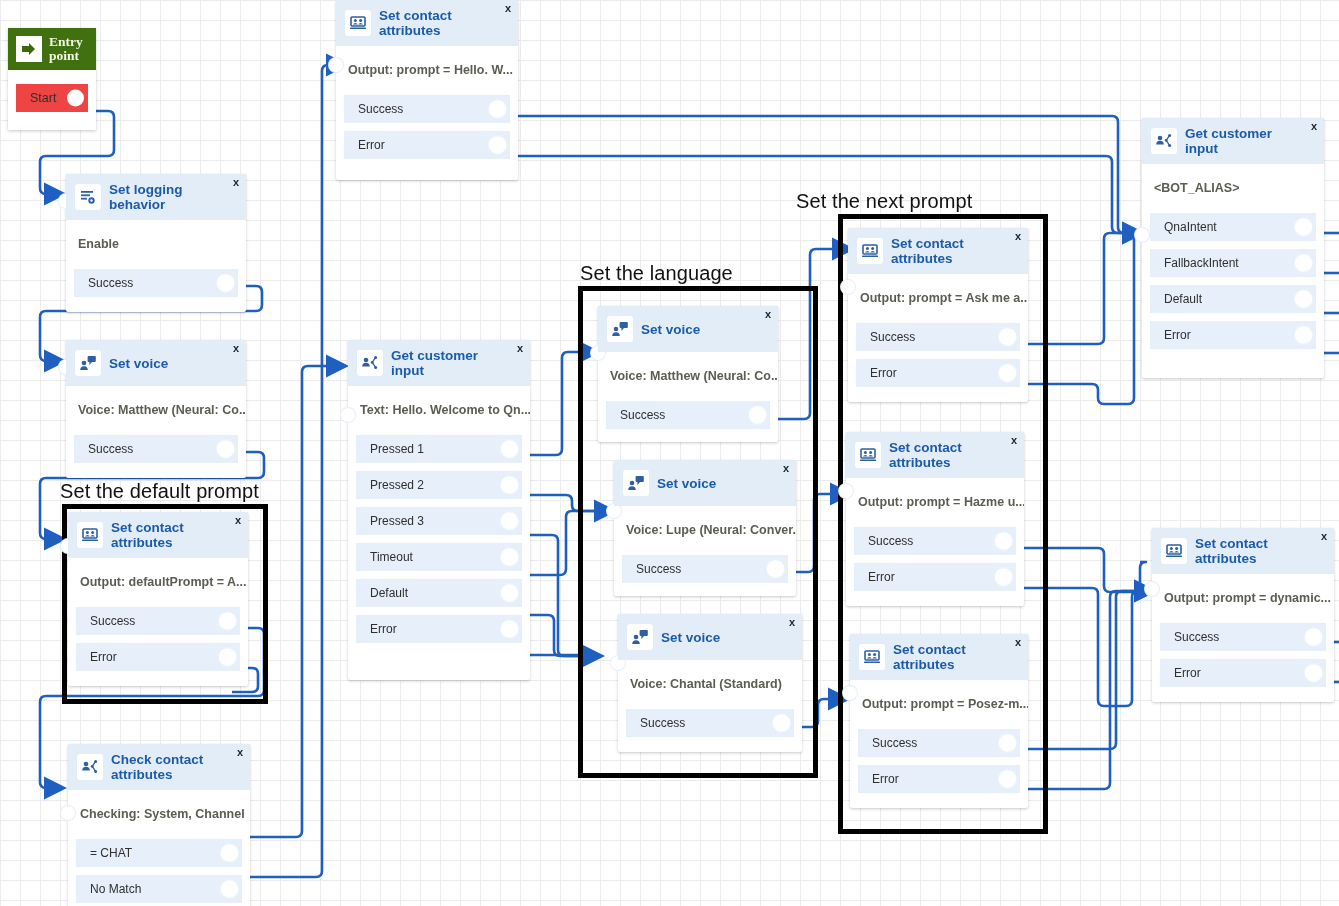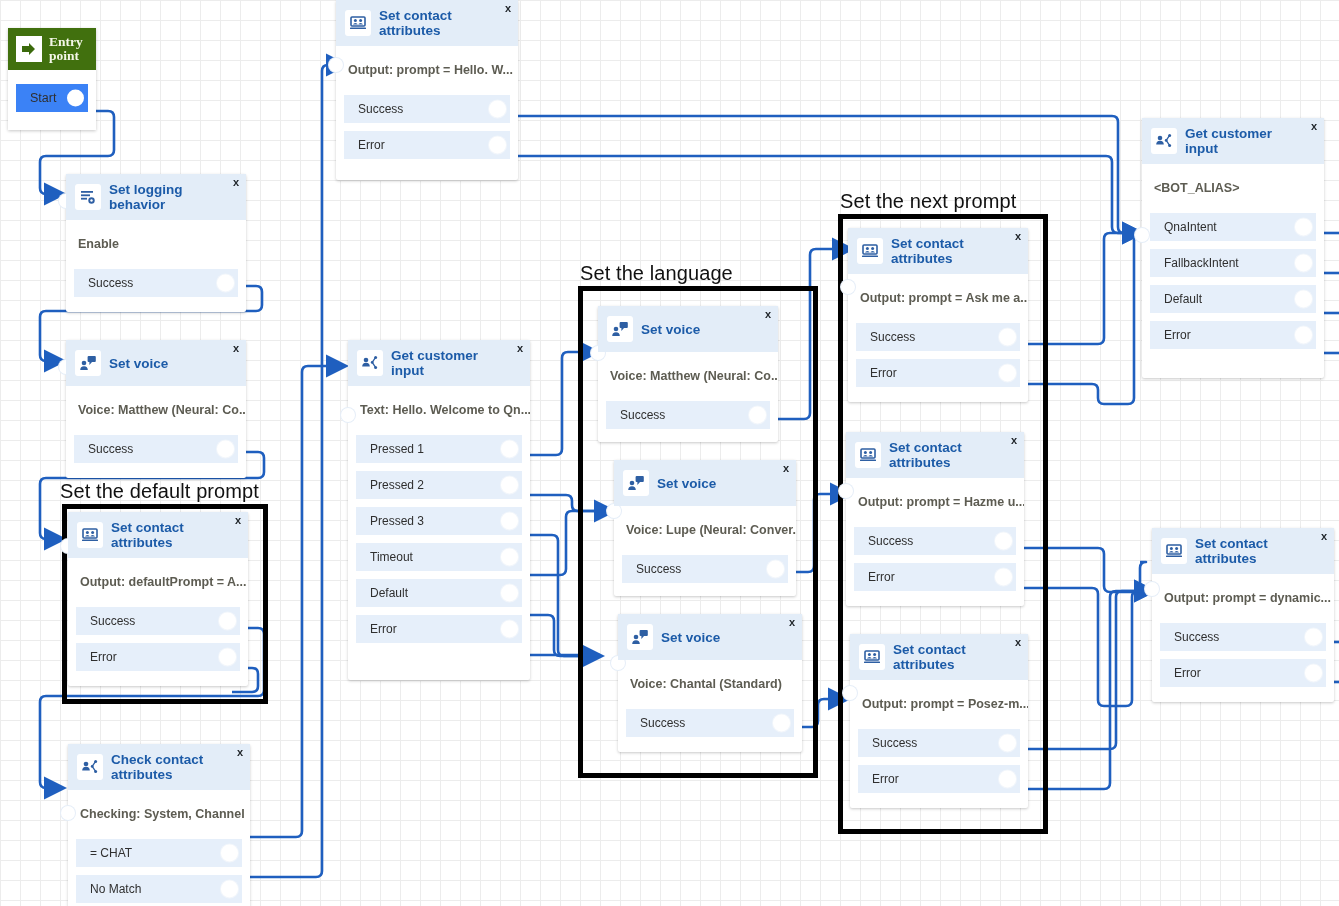--- a/index.html
+++ b/index.html
@@ -71,21 +71,21 @@
   
   .entry{position:absolute;background:#ffffff;box-shadow:0 1px 3px rgba(0,0,0,.22);}
   .entry .ehdr{
     background:#41700e;display:flex;align-items:center;gap:7px;padding:7px 12px 7px 8px;font-family:Liberation Serif, serif;
   }
   .entry .ehdr .eico{
     width:26px;height:26px;background:#ffffff;display:flex;align-items:center;justify-content:center;
   }
   .entry .ehdr .etxt{color:#f4f7e8;font-weight:bold;font-size:13.5px;line-height:14px;}
   .entry .eport{
-    background:#3b82f6;margin:14px 8px 8px 8px;height:28px;display:flex;align-items:center;
+    background:#ef4444;margin:14px 8px 8px 8px;height:28px;display:flex;align-items:center;
     position:relative;font-size:12.5px;color:#2f2f2f;padding-left:14px;
   }
   .entry .eport .dot{
     position:absolute;right:4px;top:50%;transform:translateY(-50%);
     width:17px;height:17px;border-radius:50%;background:#ffffff;
   }
   svg.glyph{display:block;}
 </style>
 </head>
 <body>
@@ -153,21 +153,21 @@
     <path d="M1330,682 H1339"></path>
   </g>
 </svg>
 
 <div class="group-label" style="left:60px;top:480px;">Set the default prompt</div>
 <div class="group" style="left:62px;top:504px;width:196px;height:190px;"></div>
 
 <div class="group-label" style="left:580px;top:262px;">Set the language</div>
 <div class="group" style="left:578px;top:286px;width:230px;height:482px;"></div>
 
-<div class="group-label" style="left:840px;top:190px;">Set the next prompt</div>
+<div class="group-label" style="left:796px;top:190px;">Set the next prompt</div>
 <div class="group" style="left:838px;top:214px;width:200px;height:610px;"></div>
 
 <div class="entry" style="left:8px;top:28px;width:88px;height:102px;">
   <div class="ehdr">
     <span class="eico">
       <svg class="glyph" width="18" height="18" viewBox="0 0 18 18">
         <path d="M2 6 h7 V3 l6 6 -6 6 v-3 H2 z" fill="#3b6a0c"></path>
       </svg>
     </span>
     <span class="etxt">

